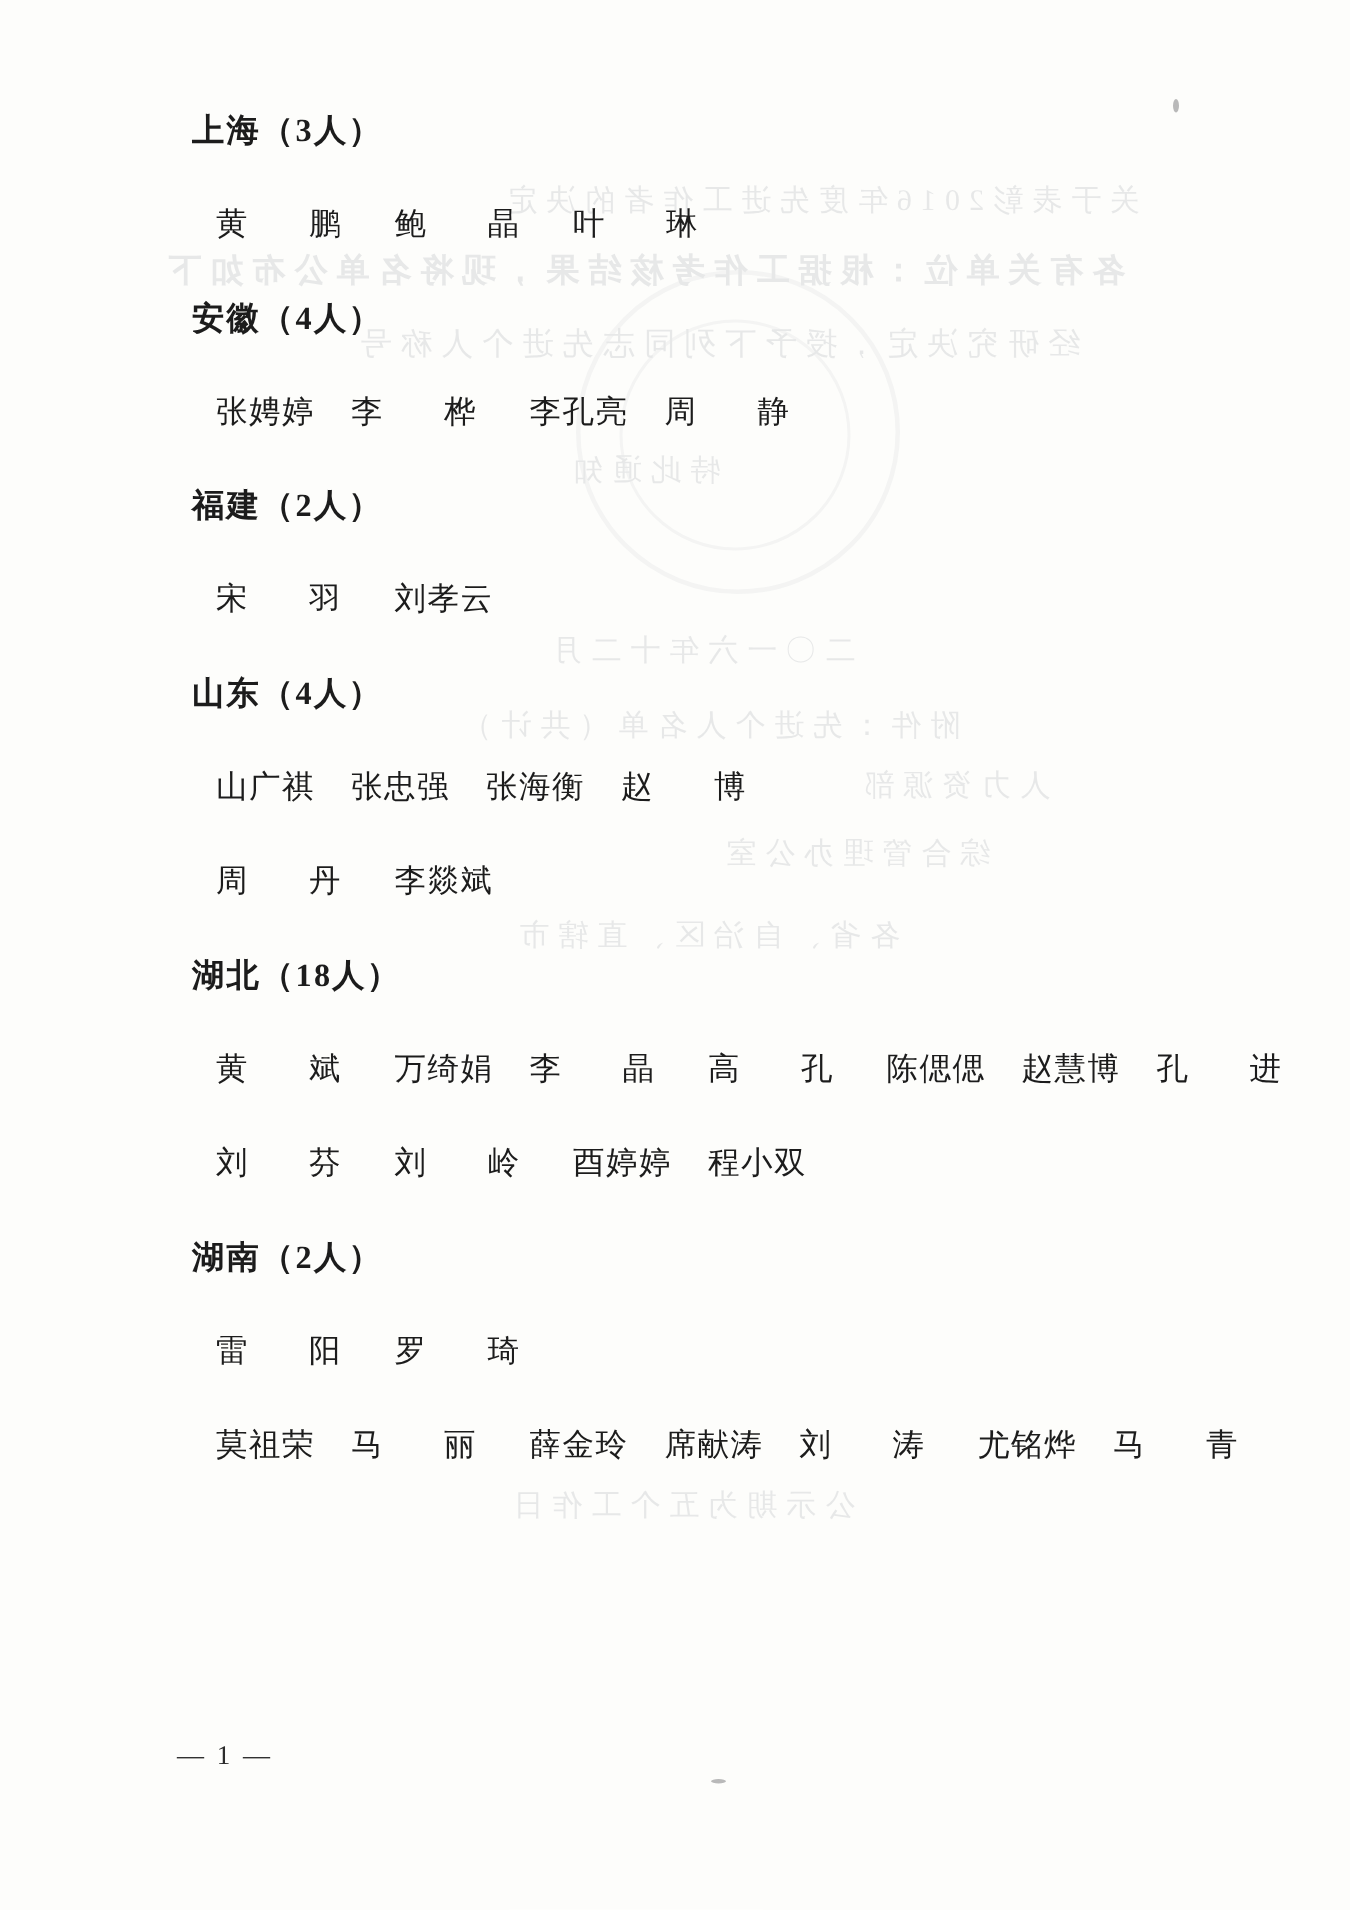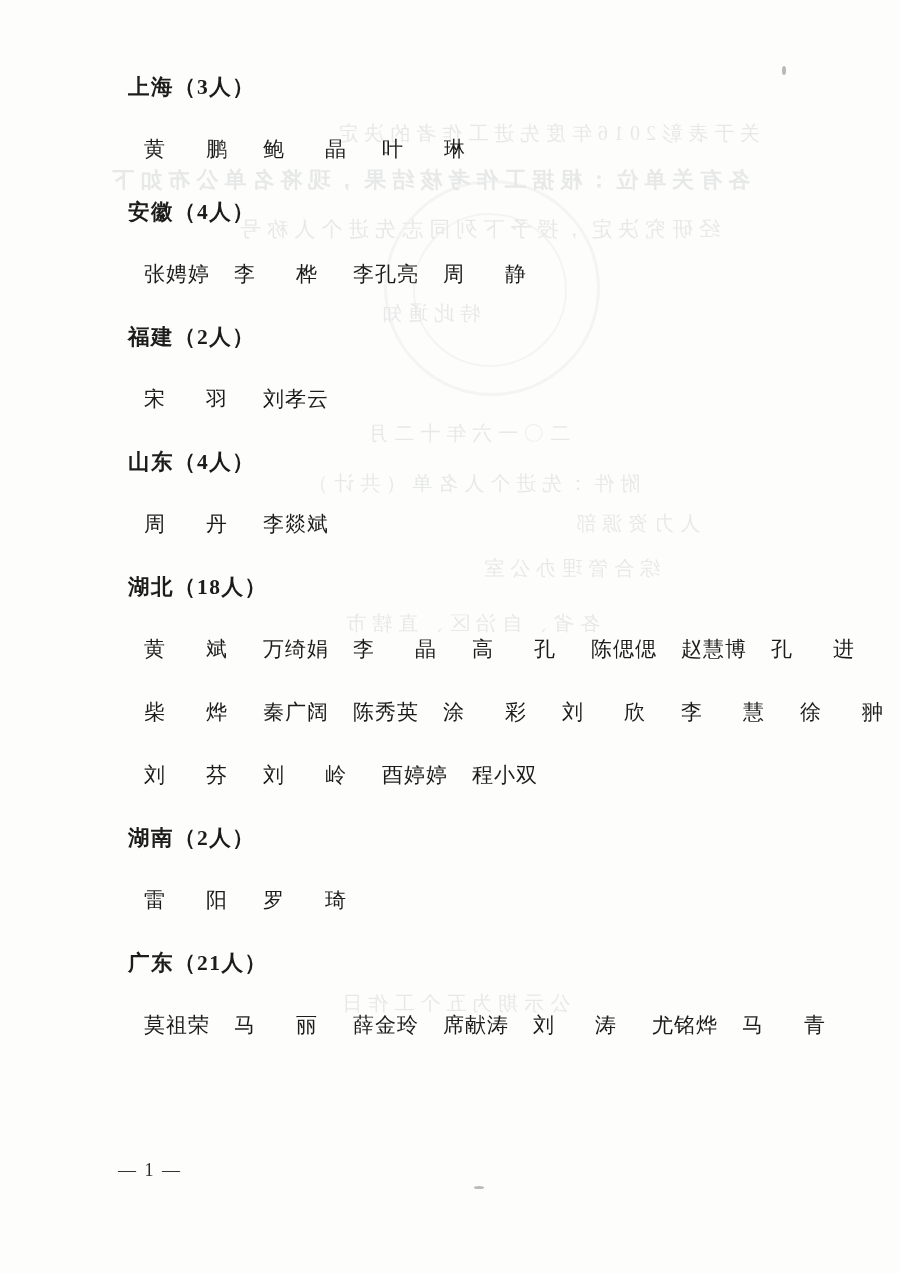--- a/index.html
+++ b/index.html
@@ -150,50 +150,49 @@
 
     <div class="prov-block">
       <div class="prov-head"><span>福建</span><span>（2人）</span></div>
       <div class="prov-names">
         <span class="nm w2">宋　羽</span><span class="nm">刘孝云</span>
       </div>
     </div>
 
     <div class="prov-block">
       <div class="prov-head"><span>山东</span><span>（4人）</span></div>
+      <div class="prov-names">
+        <span class="nm">山广祺</span><span class="nm">张忠强</span><span class="nm">张海衡</span><span class="nm w2">赵　博</span>
+      </div>
     </div>
 
     <div class="prov-block">
       <div class="prov-names">
         <span class="nm w2">周　丹</span><span class="nm">李燚斌</span>
       </div>
     </div>
 
     <div class="prov-block">
       <div class="prov-head"><span>湖北</span><span>（18人）</span></div>
       <div class="prov-names">
         <span class="nm w2">黄　斌</span><span class="nm">万绮娟</span><span class="nm w2">李　晶</span><span class="nm w2">高　孔</span><span class="nm">陈偲偲</span><span class="nm">赵慧博</span><span class="nm w2">孔　进</span>
       </div>
       <div class="prov-names">
-        <span class="nm w2">柴　烨</span><span class="nm">秦广阔</span><span class="nm">陈秀英</span><span class="nm w2">涂　彩</span><span class="nm w2">刘　欣</span><span class="nm w2">李　慧</span><span class="nm w2">徐　翀</span>
-      </div>
-      <div class="prov-names">
         <span class="nm w2">刘　芬</span><span class="nm w2">刘　岭</span><span class="nm">酉婷婷</span><span class="nm">程小双</span>
       </div>
     </div>
 
     <div class="prov-block">
       <div class="prov-head"><span>湖南</span><span>（2人）</span></div>
       <div class="prov-names">
         <span class="nm w2">雷　阳</span><span class="nm w2">罗　琦</span>
       </div>
     </div>
 
     <div class="prov-block">
-      <div class="prov-head"><span>广东</span><span>（21人）</span></div>
       <div class="prov-names">
         <span class="nm">莫祖荣</span><span class="nm w2">马　丽</span><span class="nm">薛金玲</span><span class="nm">席献涛</span><span class="nm w2">刘　涛</span><span class="nm">尤铭烨</span><span class="nm w2">马　青</span>
       </div>
     </div>
 
   </div>
 
   <div class="footer">— 1 —</div>
 </div>
 

